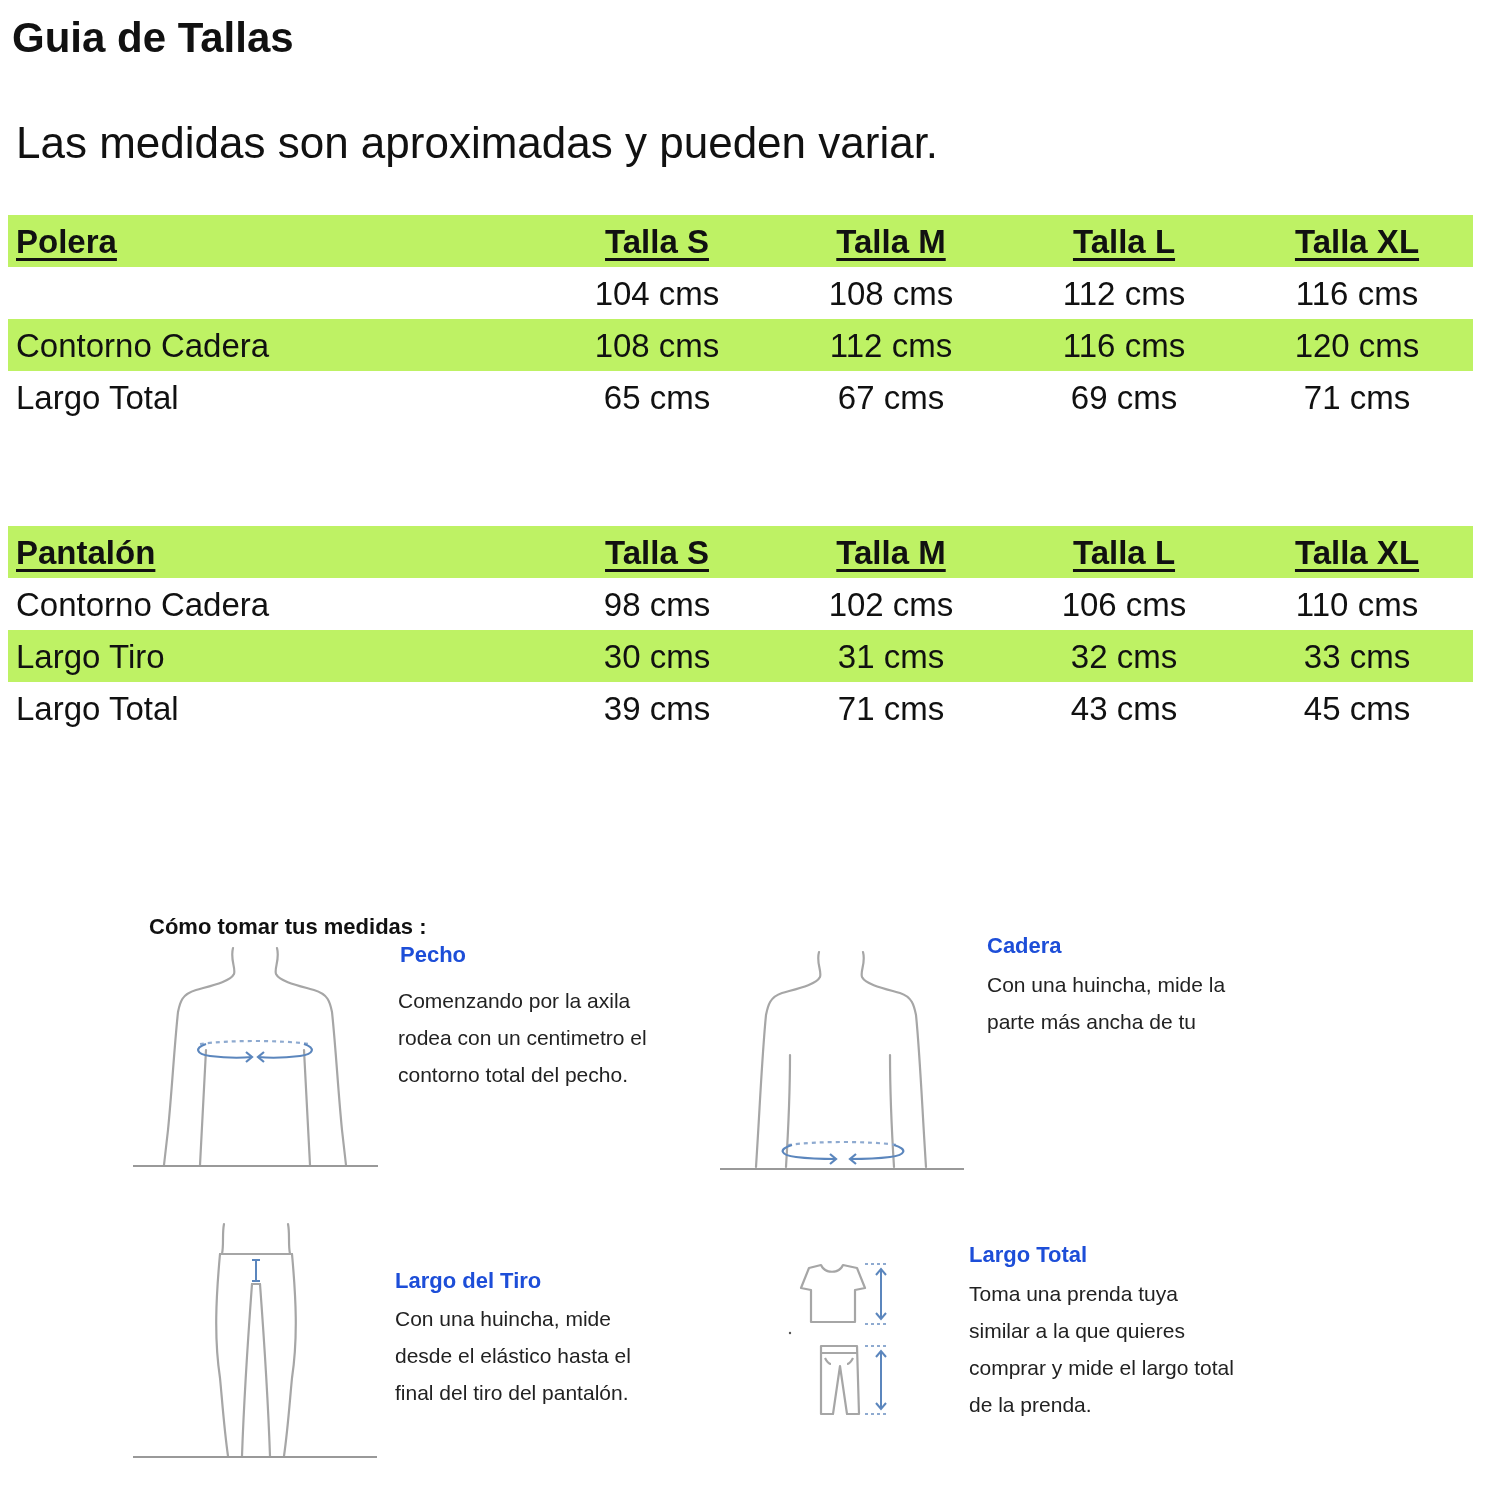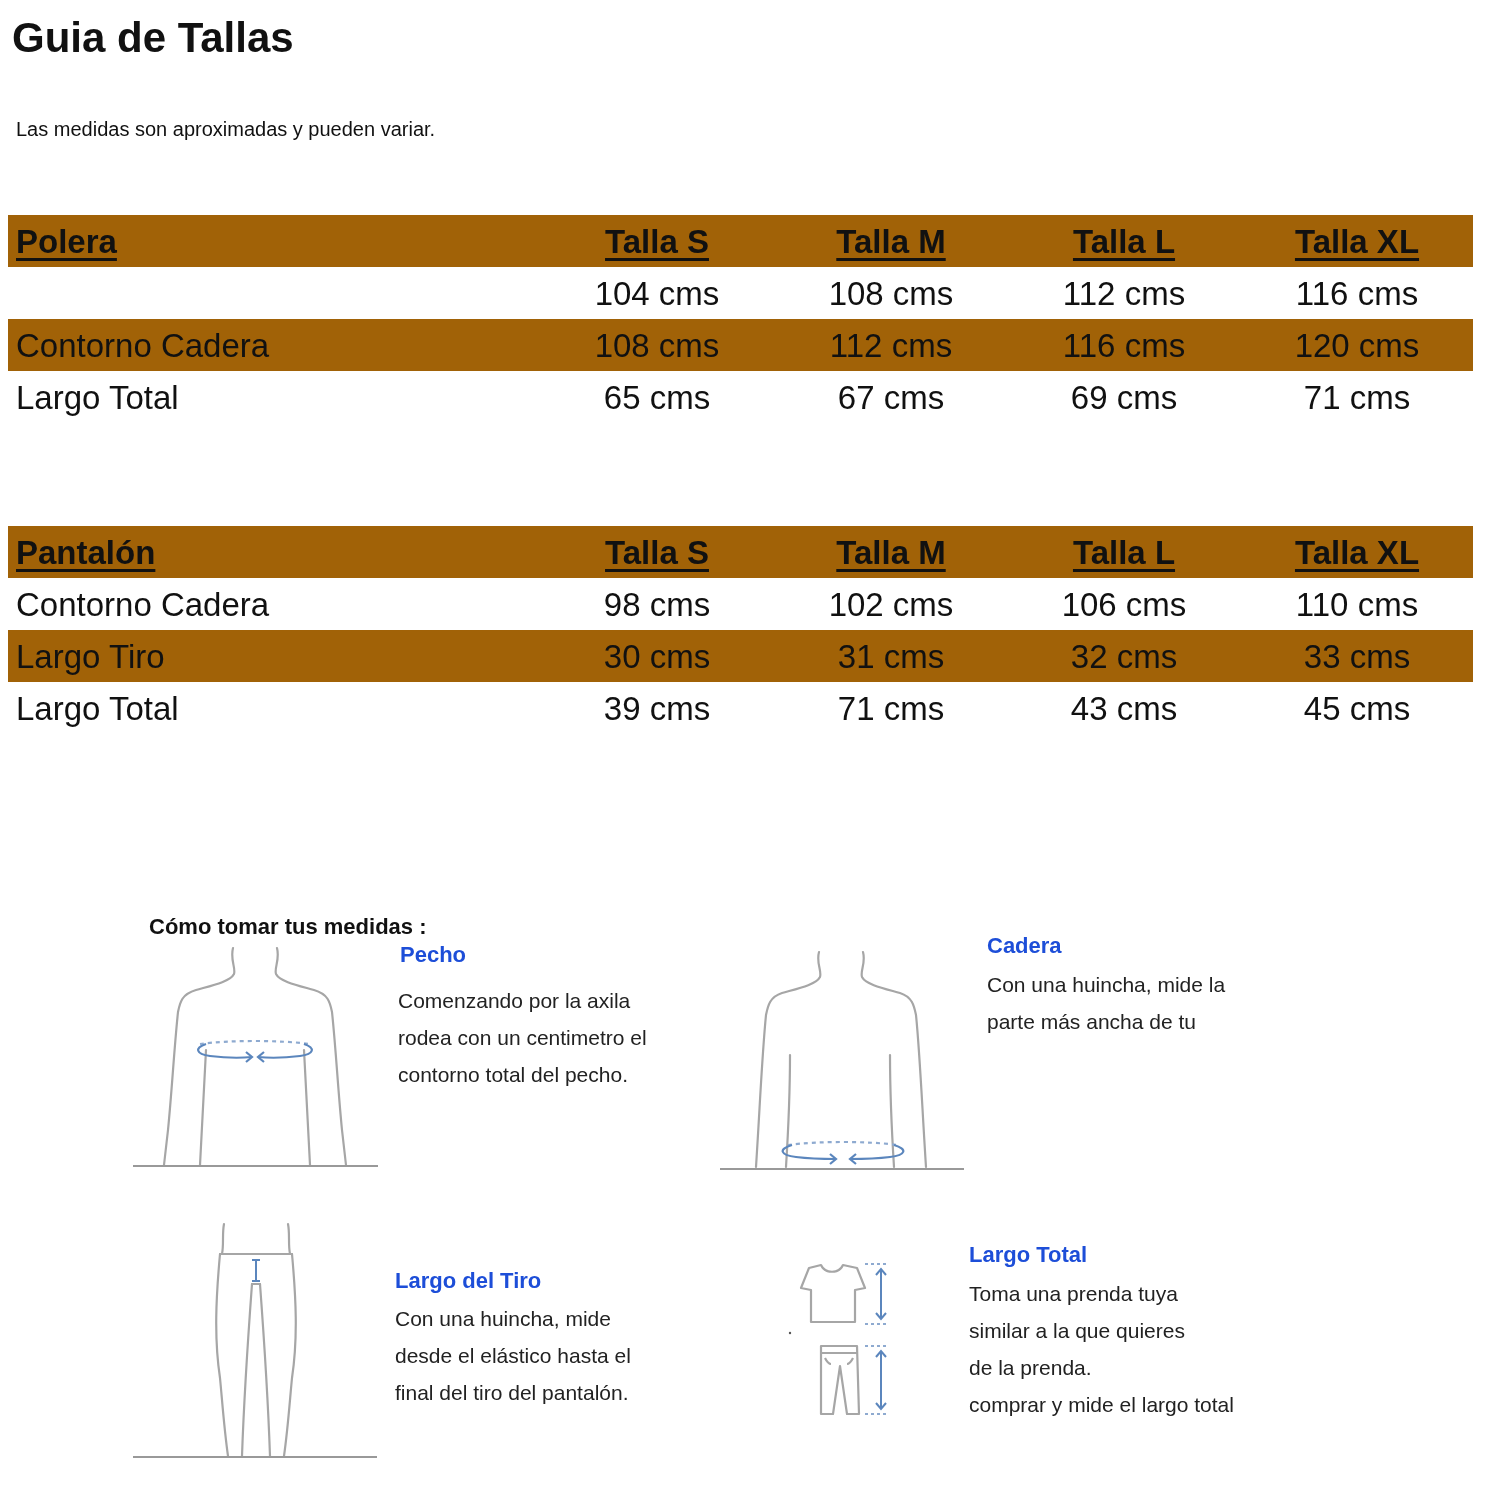--- a/index.html
+++ b/index.html
@@ -1,24 +1,24 @@
 <!DOCTYPE html>
 <html><head>
 <meta charset="utf-8">
 <style>
   html, body { margin:0; padding:0; background:#ffffff; }
   body { width:1500px; height:1488px; position:relative; overflow:hidden;
          font-family:"Liberation Sans", sans-serif; color:#111111; }
   .abs { position:absolute; }
   #title { left:12px; top:14px; font-size:42px; font-weight:bold; }
-  #subtitle { left:16px; top:118px; font-size:20px; }
+  #subtitle { left:16px; top:118px; font-size:44px; }
 
   .size-table { position:absolute; left:8px; width:1465px; }
   .size-table .row { position:relative; height:52px; width:100%; }
-  .size-table .row.gray { background:#a16207; }
+  .size-table .row.gray { background:#bef264; }
   .size-table .cell { position:absolute; top:0; height:52px; line-height:54px;
                       font-size:33px; white-space:nowrap; }
   .size-table .cell.label { left:8px; }
   .size-table .cell.val { transform:translateX(-50%); text-align:center; }
   .size-table .hdr .cell { font-weight:bold; text-decoration:underline;
                            text-decoration-thickness:3px; text-underline-offset:5px; }
 
   #howto-title { left:149px; top:866px; font-size:22px; font-weight:bold;margin-top:48px; }
   .inst-title { position:absolute; font-size:22px; font-weight:bold; color:#1d4ed8; }
   .inst-text { position:absolute; font-size:21px; line-height:37px; color:#222; }
@@ -184,15 +184,15 @@
     <line x1="96" y1="94" x2="96" y2="150"></line>
     <path d="M91 99 L96 93 L101 99"></path>
     <path d="M91 145 L96 151 L101 145"></path>
   </g>
   <circle cx="5" cy="75" r="1.2" fill="#555"></circle>
 </svg>
 <div class="inst-title" style="left:969px;top:1242px">Largo Total</div>
 <div class="inst-text" style="left:969px;top:1275px">
   <div>Toma una prenda tuya</div>
   <div>similar a la que quieres</div>
+  <div>comprar y mide el largo total</div>
   <div>de la prenda.</div>
-  <div>comprar y mide el largo total</div>
 </div>
 
 </body></html>

